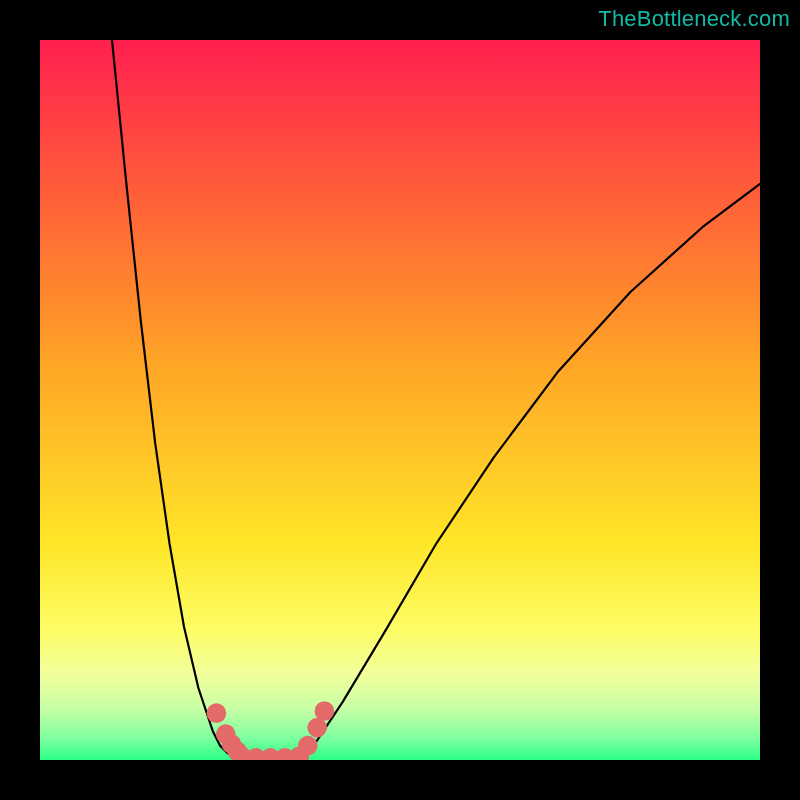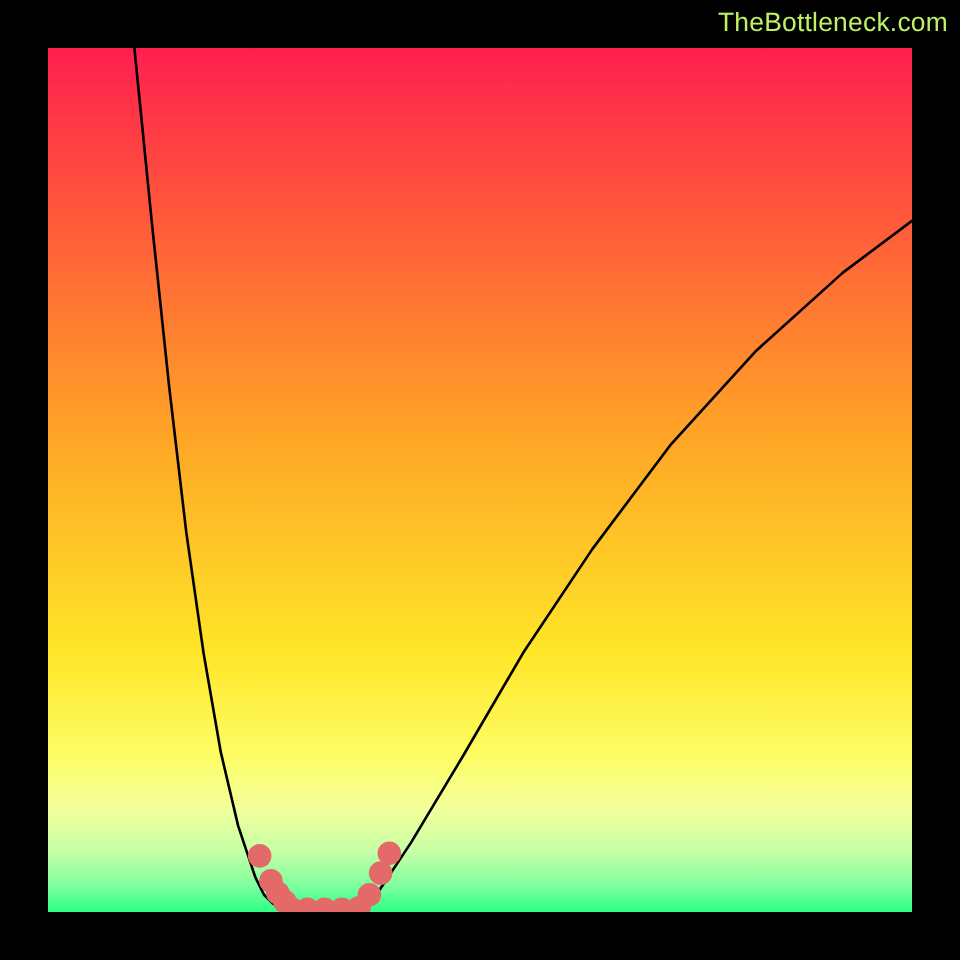--- a/index.html
+++ b/index.html
@@ -39,21 +39,21 @@
     top: 0;
     width: 720px;
     height: 720px;
   }
   .watermark {
     position: absolute;
     top: 6px;
     right: 10px;
     font-family: Arial, Helvetica, sans-serif;
     font-size: 22px;
-    color: #bef264;
+    color: #14b8a6;
     letter-spacing: 0.2px;
   }
 </style>
 </head>
 <body>
 
 <div class="frame">
   <div class="watermark">TheBottleneck.com</div>
   <div class="plot-area">
     <svg class="gradient" viewBox="0 0 720 720" preserveAspectRatio="none">

